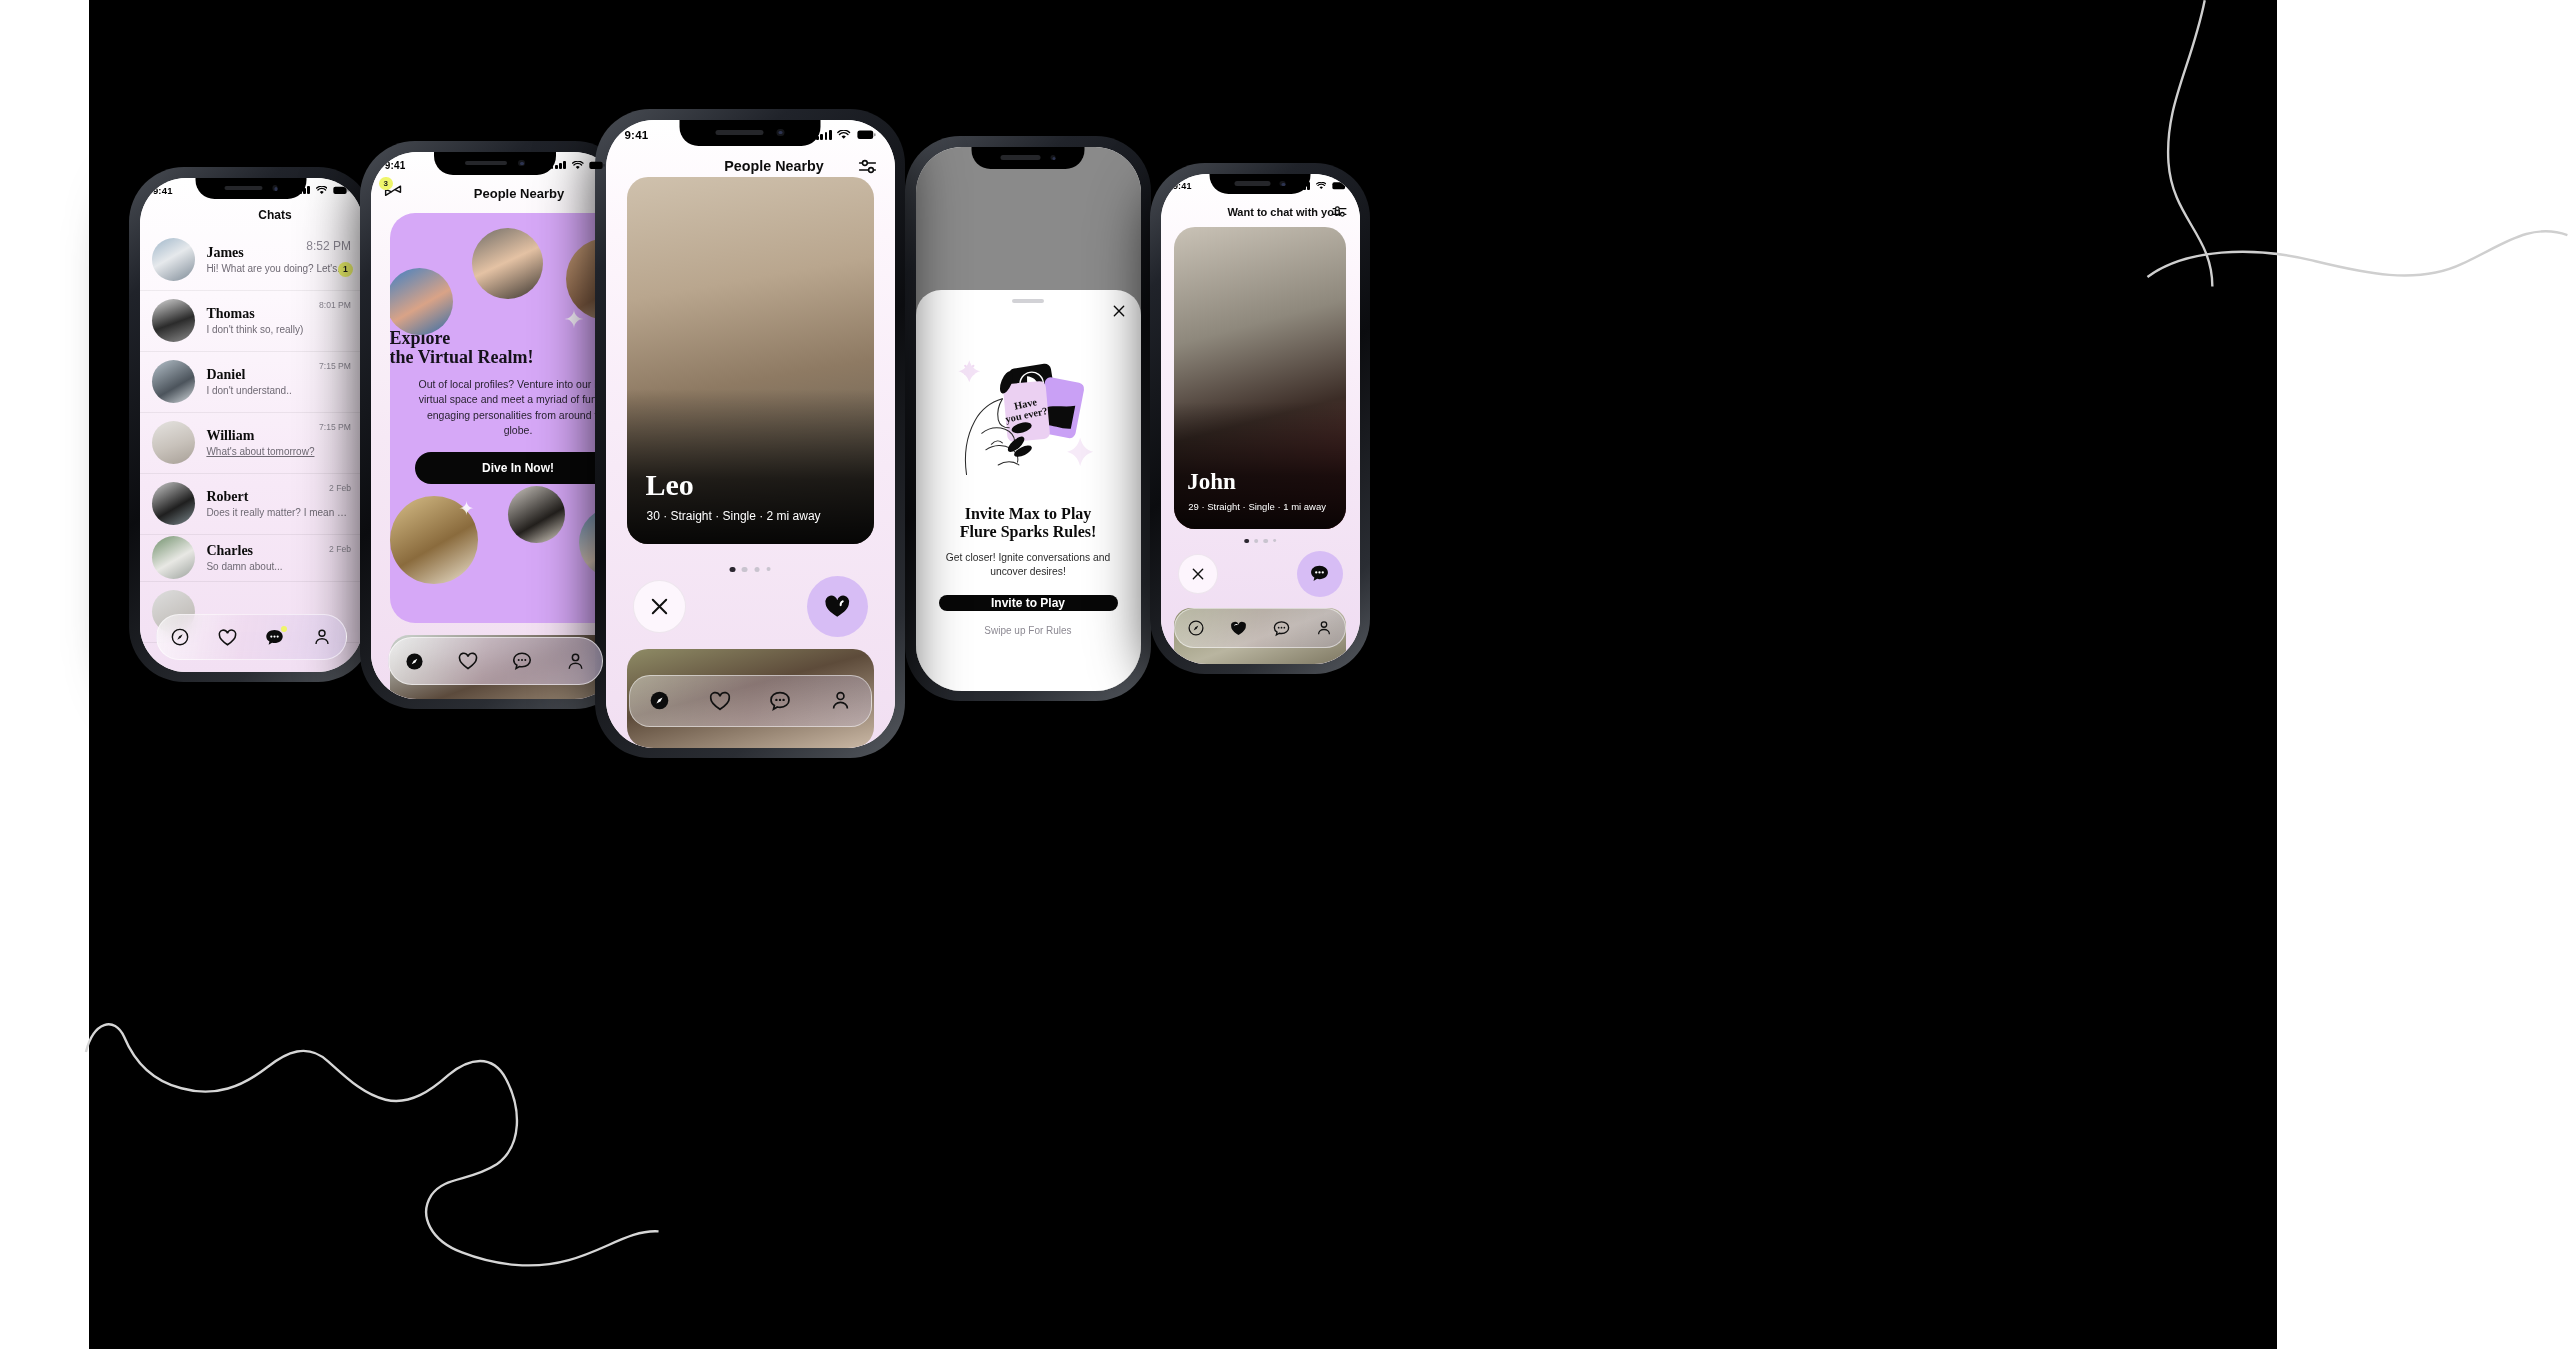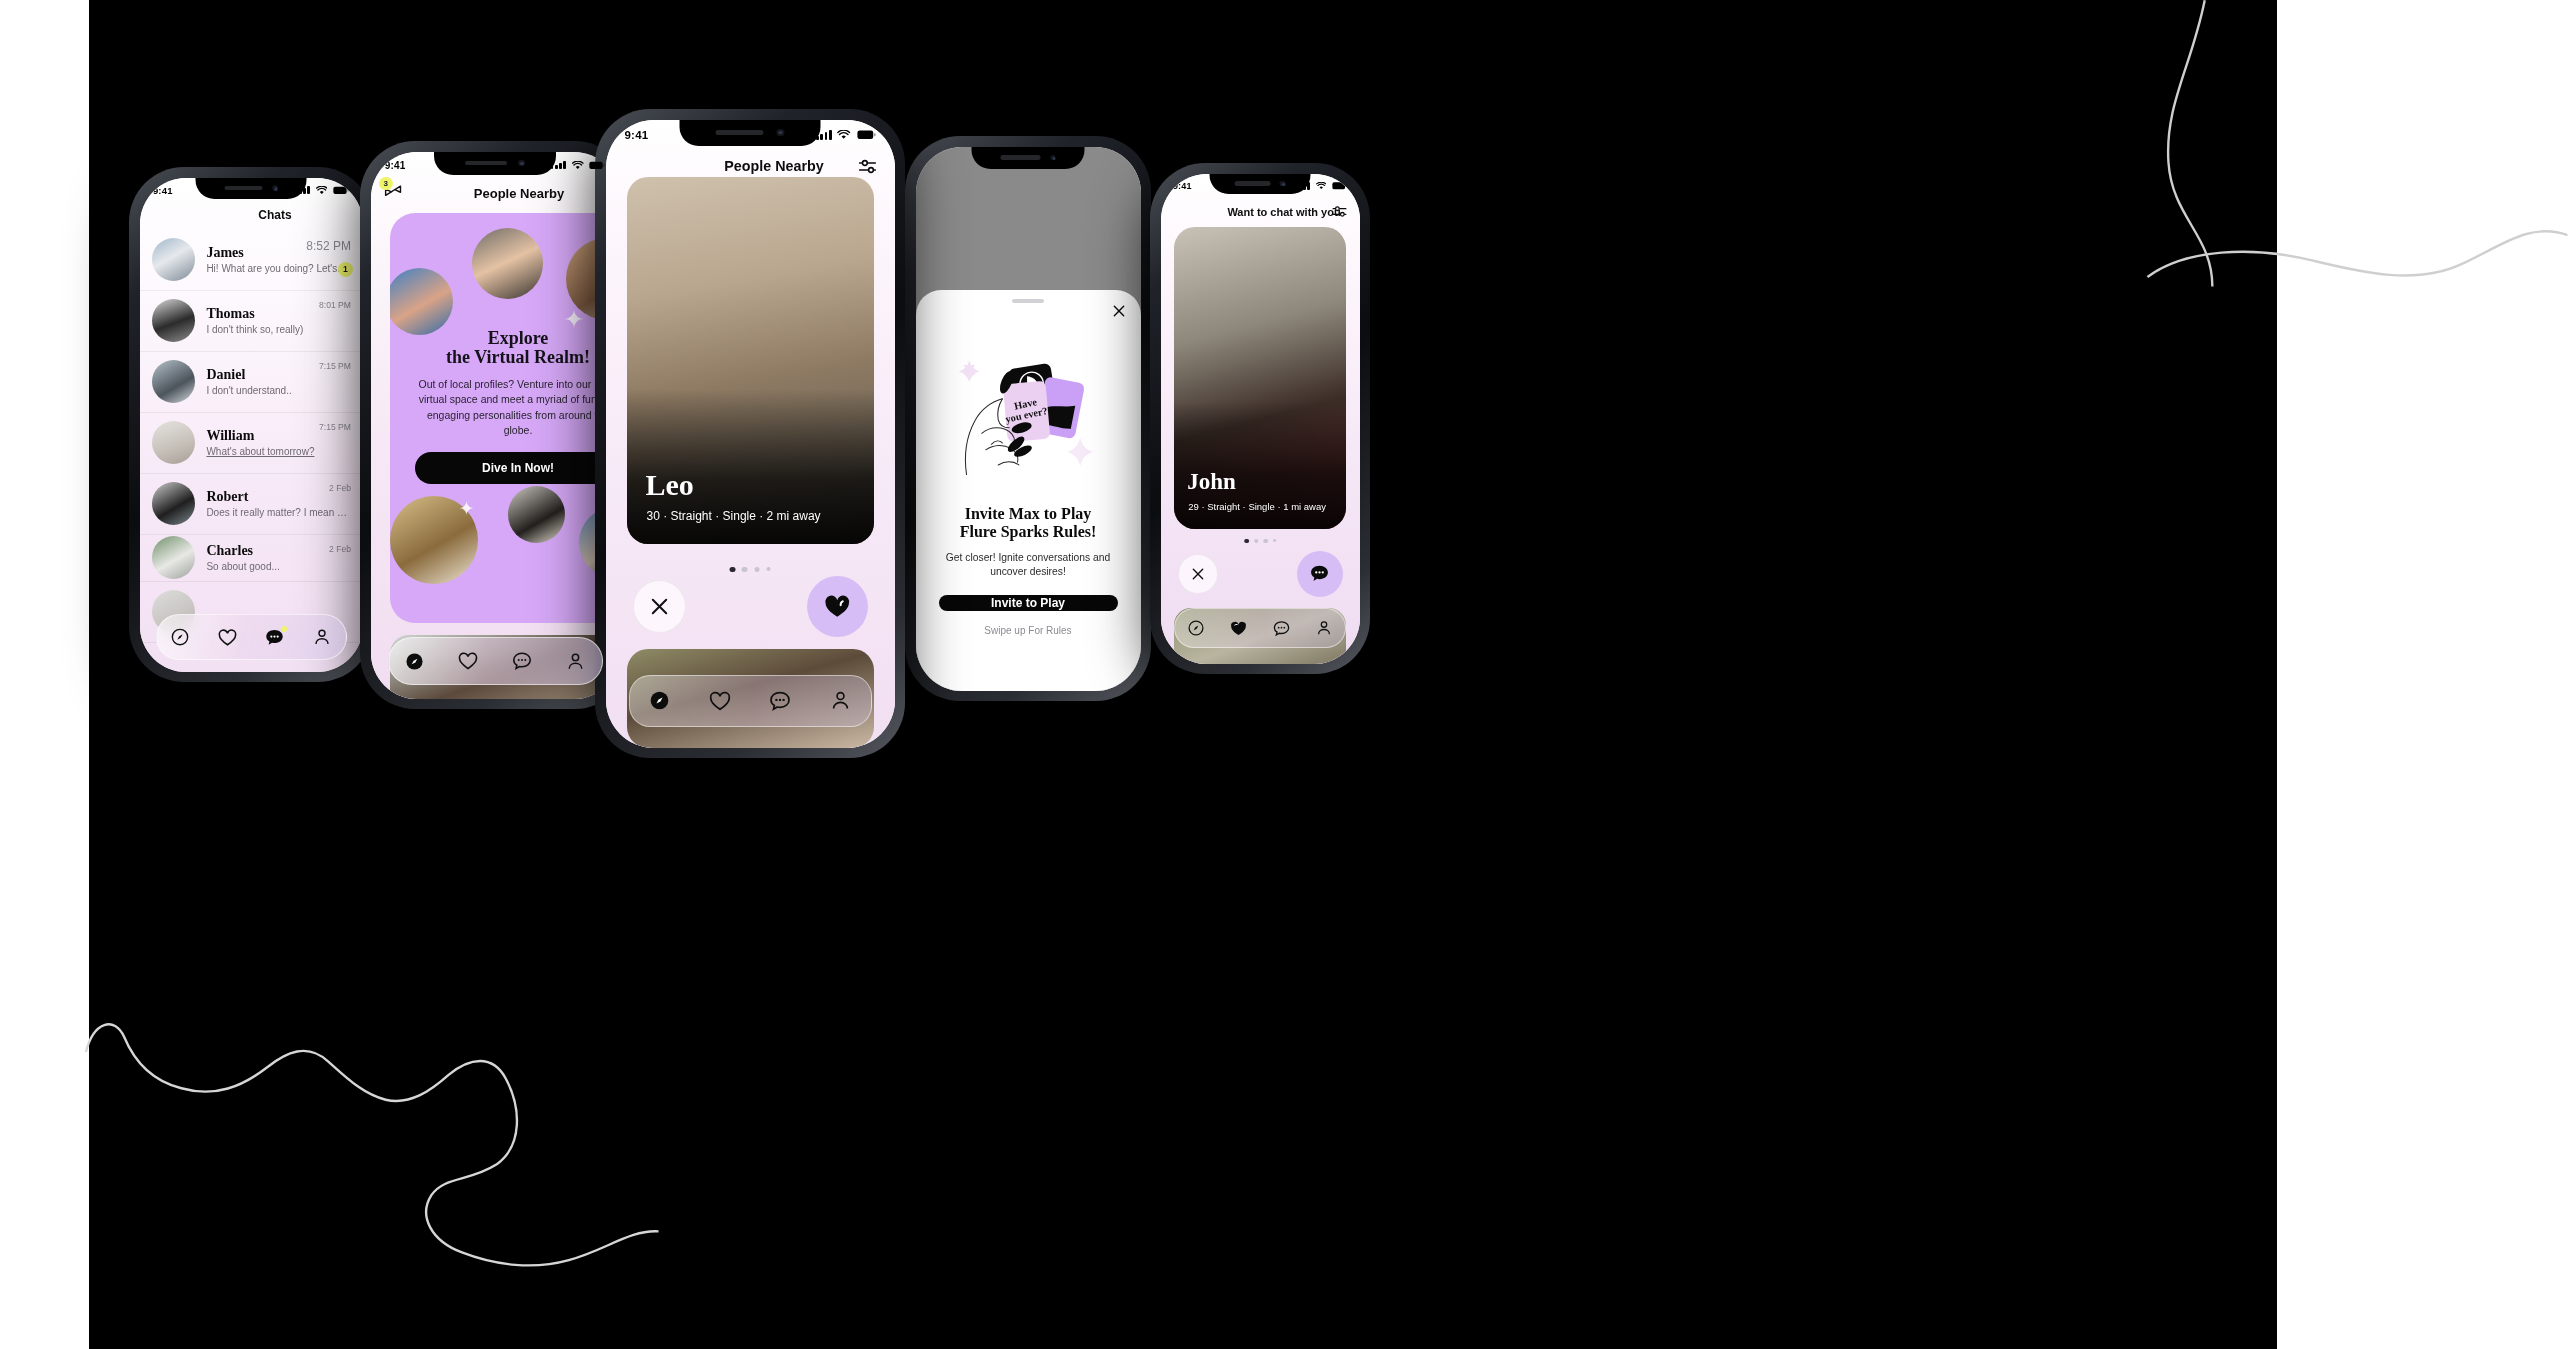--- a/index.html
+++ b/index.html
@@ -81,21 +81,21 @@
     border: 1px solid rgba(255,255,255,.55);
     backdrop-filter: blur(7.6px);
     z-index: 45;
   }
   .tabicon { position: relative; display:flex; align-items:center; justify-content:center; }
 
   
   .promo {
     position: absolute; background: #D6A8F7; border-radius: 25px; overflow: hidden;
   }
-  .promo h2 { font-family: "Liberation Serif", serif; color:#15121a; text-align:center; line-height:1.08; font-weight: 700;}
+  .promo h2 { font-family: "Liberation Serif", serif; color:#15121a; text-align:left; line-height:1.08; font-weight: 700;}
   .promo p { color:#241f2b; text-align:center; }
   .cta {
     background: #070707; color: #fff; border-radius: 953px; border: none;
     display:flex; align-items:center; justify-content:center; font-weight:700; width:100%;
     cursor: pointer;
   }
   .pbubble { position:absolute; border-radius:50%; background-size:cover; background-position:center; }
   .pstar { position:absolute; color:#fff; opacity:.85; }
 
   
@@ -220,21 +220,21 @@
               <div class="chat-name" style="font-size:14px;">Robert</div>
               <div class="chat-msg" style="font-size:10px;margin-top:1.9px;max-width:143px;">Does it really matter? I mean if...</div>
             </div>
             <div class="chat-time" style="right:11.5px;top:9.5px;font-size:8.6px;">2 Feb</div>
           </div>
 
           <div class="chat-row" style="padding:9.5px 13.4px 9.5px 12.4px;height:47px;">
             <div class="avatar" style="width:43px;height:43px;background:linear-gradient(150deg,#6f8f6a,#e8e8e4 55%,#9aa09b);"></div>
             <div class="chat-txt" style="margin-left:11.5px;">
               <div class="chat-name" style="font-size:14px;">Charles</div>
-              <div class="chat-msg" style="font-size:10px;margin-top:1.9px;max-width:143px;">So about good...</div>
+              <div class="chat-msg" style="font-size:10px;margin-top:1.9px;max-width:143px;">So damn about...</div>
             </div>
             <div class="chat-time" style="right:11.5px;top:9.5px;font-size:8.6px;">2 Feb</div>
           </div>
 
           <div class="chat-row" style="padding:9.5px 13.4px 9.5px 12.4px;height:61px;">
             <div class="avatar" style="width:43px;height:43px;background:linear-gradient(150deg,#dedede,#b9b4ae);"></div>
           </div>
         </div>
 
         <div class="tabbar" style="left:16px;right:16px;bottom:11.5px;height:46px;">

